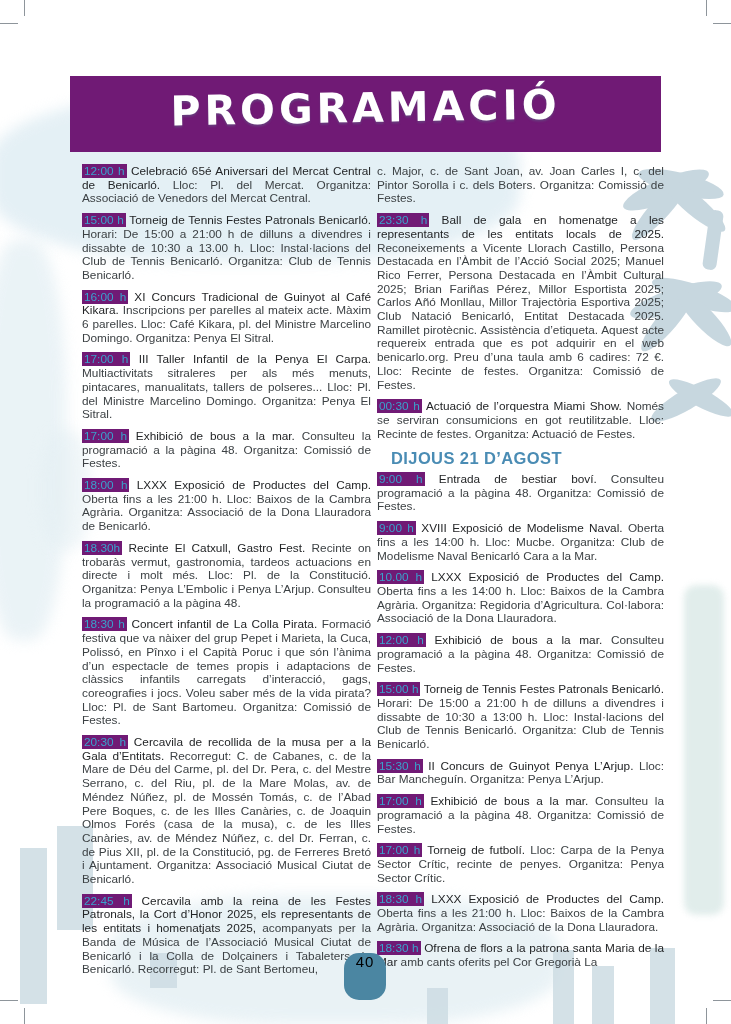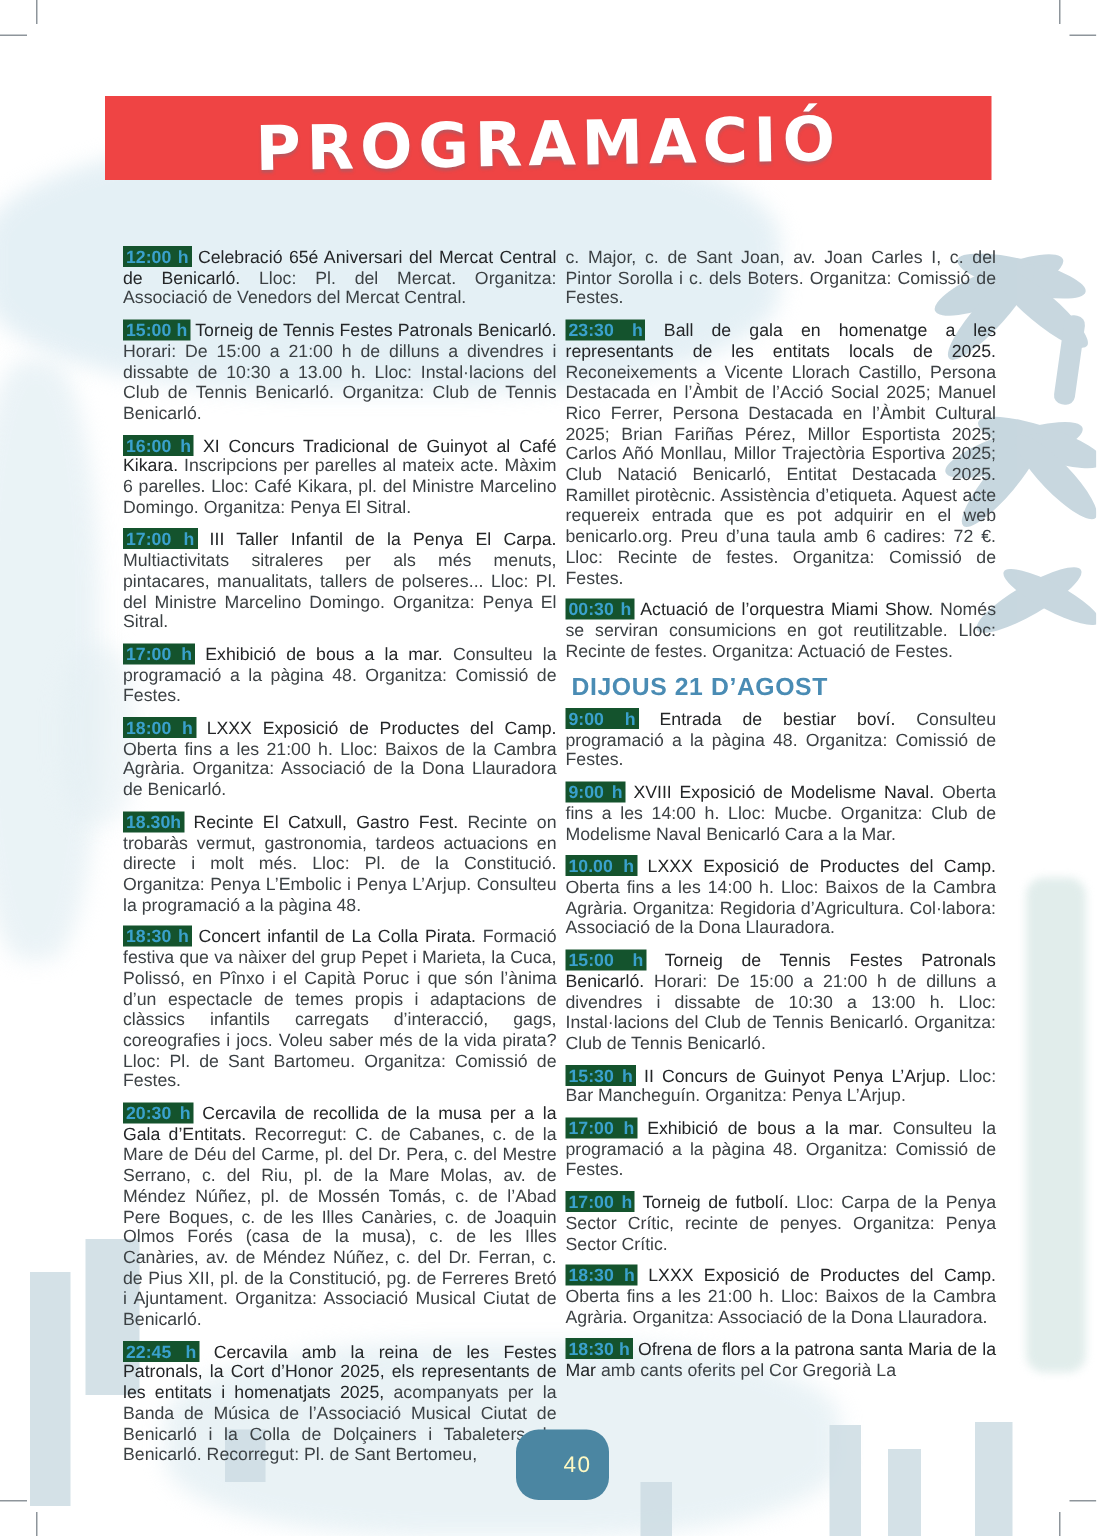--- a/index.html
+++ b/index.html
@@ -14,41 +14,41 @@
   .wash-bottom{left:110px;top:895px;width:450px;height:130px;background:#e0edf2;opacity:.7;}
   .wash-bottom2{left:40px;top:430px;width:50px;height:120px;background:#e4eff3;opacity:.6;}
 
   .bar{position:absolute;background:#ccdce3;opacity:.85;}
   .palm{position:absolute;}
 
   
   .crop{position:absolute;background:#8e959b;}
 
   
-  .band{position:absolute;left:70px;top:64px;width:591px;height:56px;background:#ef4444;}
+  .band{position:absolute;left:70px;top:76px;width:591px;height:76px;background:#701a75;}
   .band-title{position:absolute;left:0;right:0;top:8px;text-align:center;color:#ffffff;
               font-family:"DejaVu Sans","Liberation Sans",sans-serif;font-weight:700;
               font-size:41px;letter-spacing:4px;transform:rotate(-1deg);
               text-shadow:0 2px 2px rgba(90,120,140,.35);}
 
   
   .col{position:absolute;top:165px;width:289px;font-size:11.8px;line-height:13.7px;
        color:#3c4144;text-align:justify;}
   .col-left{left:82px;}
   .col-right{left:377px;width:287px;}
   .entry{margin:0 0 8px 0;}
-  .time{background:#14532d;color:#3aa1cc;font-weight:700;padding:0 2px;white-space:nowrap;}
+  .time{background:#701a75;color:#3aa1cc;font-weight:400;padding:0 2px;white-space:nowrap;}
   .etitle{color:#232527;font-weight:400;}
-  .day-heading{margin:11px 0 7px 4px;color:#4a8cb4;font-size:16.5px;font-weight:700;
+  .day-heading{margin:11px 0 7px 14px;color:#4a8cb4;font-size:16.5px;font-weight:700;
                letter-spacing:.4px;text-align:left;}
 
   
   .page-badge{position:absolute;left:344px;top:953px;width:42px;height:47px;background:#4b86a2;
-              border-radius:15px;color:#fef9c3;font-size:15px;display:flex;align-items:center;
-              justify-content:center;letter-spacing:1px;padding-left:20px;}
+              border-radius:15px;color:#000000;font-size:15px;display:flex;
+              justify-content:center;letter-spacing:1px;}
 </style>
 </head>
 <body>
 
 <div class="canvas">
 
   <div class="wash wash-header"></div>
   <div class="wash wash-left"></div>
   <div class="wash wash-bottom2"></div>
   <div class="wash wash-right"></div>
@@ -104,20 +104,21 @@
       <p class="entry"><span class="time">22:45 h</span> <b class="etitle">Cercavila amb la reina de les Festes Patronals, la Cort d’Honor 2025, els representants de les entitats i homenatjats 2025,</b> <span class="ebody">acompanyats per la Banda de Música de l’Associació Musical Ciutat de Benicarló i la Colla de Dolçainers i Tabaleters de Benicarló. Recorregut: Pl. de Sant Bertomeu,</span></p>
     </div>
   <div class="col col-right" id="col-right">
       <p class="entry"><span class="ebody">c. Major, c. de Sant Joan, av. Joan Carles I, c. del Pintor Sorolla i c. dels Boters. Organitza: Comissió de Festes.</span></p>
       <p class="entry"><span class="time">23:30 h</span> <b class="etitle">Ball de gala en homenatge a les representants de les entitats locals de 2025.</b> <span class="ebody">Reconeixements a Vicente Llorach Castillo, Persona Destacada en l’Àmbit de l’Acció Social 2025; Manuel Rico Ferrer, Persona Destacada en l’Àmbit Cultural 2025; Brian Fariñas Pérez, Millor Esportista 2025; Carlos Añó Monllau, Millor Trajectòria Esportiva 2025; Club Natació Benicarló, Entitat Destacada 2025. Ramillet pirotècnic. Assistència d’etiqueta. Aquest acte requereix entrada que es pot adquirir en el web benicarlo.org. Preu d’una taula amb 6 cadires: 72 €. Lloc: Recinte de festes. Organitza: Comissió de Festes.</span></p>
       <p class="entry"><span class="time">00:30 h</span> <b class="etitle">Actuació de l’orquestra Miami Show.</b> <span class="ebody">Només se serviran consumicions en got reutilitzable. Lloc: Recinte de festes. Organitza: Actuació de Festes.</span></p>
       <h2 class="day-heading">DIJOUS 21 D’AGOST</h2>
       <p class="entry"><span class="time">9:00 h</span> <b class="etitle">Entrada de bestiar boví.</b> <span class="ebody">Consulteu programació a la pàgina 48. Organitza: Comissió de Festes.</span></p>
       <p class="entry"><span class="time">9:00 h</span> <b class="etitle">XVIII Exposició de Modelisme Naval.</b> <span class="ebody">Oberta fins a les 14:00 h. Lloc: Mucbe. Organitza: Club de Modelisme Naval Benicarló Cara a la Mar.</span></p>
       <p class="entry"><span class="time">10.00 h</span> <b class="etitle">LXXX Exposició de Productes del Camp.</b> <span class="ebody">Oberta fins a les 14:00 h. Lloc: Baixos de la Cambra Agrària. Organitza: Regidoria d’Agricultura. Col·labora: Associació de la Dona Llauradora.</span></p>
+      <p class="entry"><span class="time">12:00 h</span> <b class="etitle">Exhibició de bous a la mar.</b> <span class="ebody">Consulteu programació a la pàgina 48. Organitza: Comissió de Festes.</span></p>
       <p class="entry"><span class="time">15:00 h</span> <b class="etitle">Torneig de Tennis Festes Patronals Benicarló.</b> <span class="ebody">Horari: De 15:00 a 21:00 h de dilluns a divendres i dissabte de 10:30 a 13:00 h. Lloc: Instal·lacions del Club de Tennis Benicarló. Organitza: Club de Tennis Benicarló.</span></p>
       <p class="entry"><span class="time">15:30 h</span> <b class="etitle">II Concurs de Guinyot Penya L’Arjup.</b> <span class="ebody">Lloc: Bar Mancheguín. Organitza: Penya L’Arjup.</span></p>
       <p class="entry"><span class="time">17:00 h</span> <b class="etitle">Exhibició de bous a la mar.</b> <span class="ebody">Consulteu la programació a la pàgina 48. Organitza: Comissió de Festes.</span></p>
       <p class="entry"><span class="time">17:00 h</span> <b class="etitle">Torneig de futbolí.</b> <span class="ebody">Lloc: Carpa de la Penya Sector Crític, recinte de penyes. Organitza: Penya Sector Crític.</span></p>
       <p class="entry"><span class="time">18:30 h</span> <b class="etitle">LXXX Exposició de Productes del Camp.</b> <span class="ebody">Oberta fins a les 21:00 h. Lloc: Baixos de la Cambra Agrària. Organitza: Associació de la Dona Llauradora.</span></p>
       <p class="entry"><span class="time">18:30 h</span> <b class="etitle">Ofrena de flors a la patrona santa Maria de la Mar</b> <span class="ebody">amb cants oferits pel Cor Gregorià La</span></p>
     </div>
 
   <div class="page-badge">
     <span>40</span>

